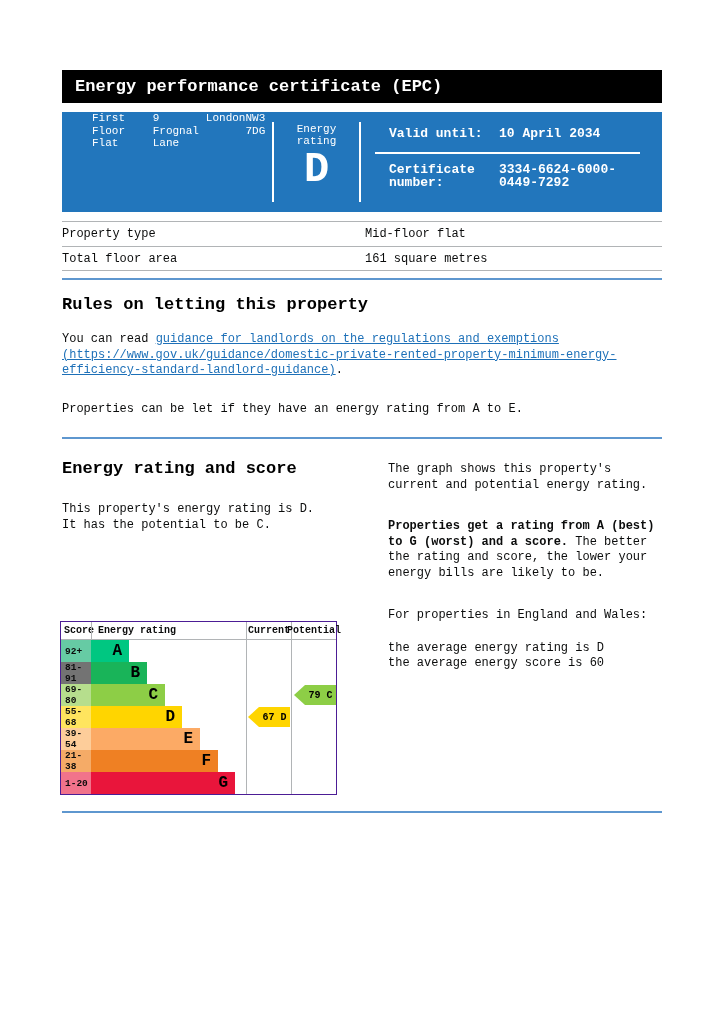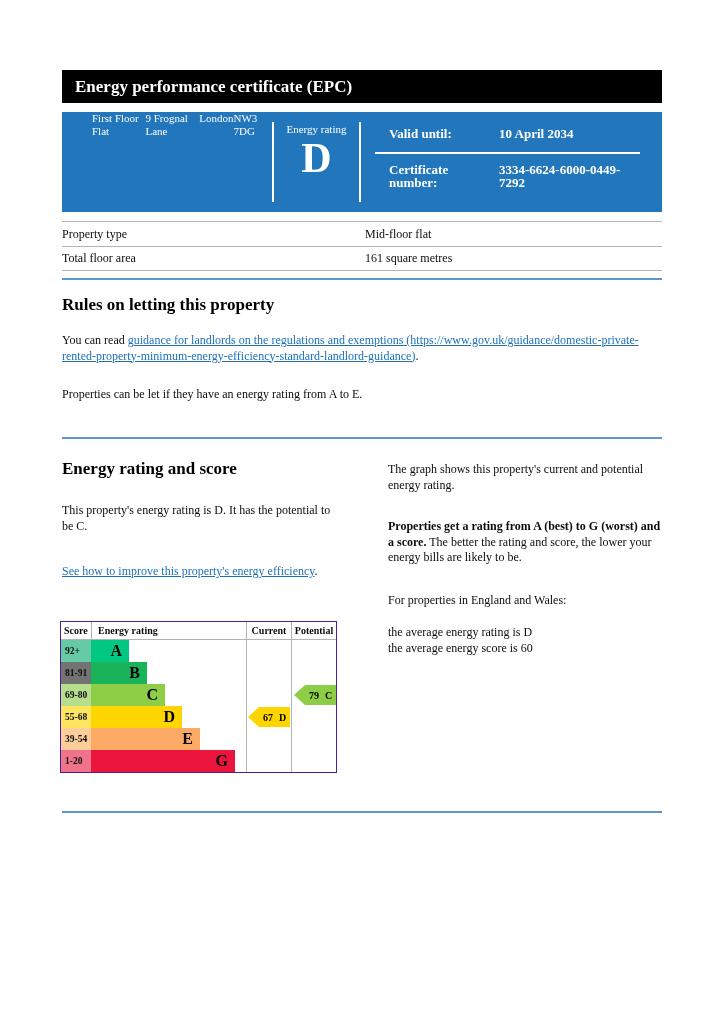--- a/index.html
+++ b/index.html
@@ -1,19 +1,19 @@
 <!DOCTYPE html>
 <html><head>
 <meta charset="utf-8">
 <style>
   * { margin:0; padding:0; box-sizing:border-box; }
   html,body { background:#fff; }
   .page {
     position:relative; width:724px; height:1024px; background:#ffffff;
-    font-family:Liberation Serif, serif; color:#0b0c0c;
+    font-family:Liberation Mono, monospace; color:#0b0c0c;
   }
 
   
   .title-bar { position:absolute; left:62px; top:70px; width:600px; height:33px; background:#000; }
   .title-bar span { display:block; padding-left:13px; line-height:33px; color:#fff; font-size:17px; font-weight:bold; }
 
   
   .summary { position:absolute; left:62px; top:112px; width:600px; height:100px; background:#2276bc; display:flex; color:#fff; }
   .addr { width:210px; display:flex; flex-direction:row; justify-content:center; padding-left:30px; font-size:11px; line-height:12.5px; }
   .vdiv { width:2px; background:#fff; margin:10px 0; }
@@ -133,21 +133,20 @@
     <h2 class="sec">Rules on letting this property</h2>
     <p class="body-text p2"><span>You can read </span><a class="link" style="color: rgb(29, 112, 184);">guidance for landlords on the regulations and exemptions (https://www.gov.uk/guidance/domestic-private-rented-property-minimum-energy-efficiency-standard-landlord-guidance)</a><span>.</span></p>
     <p class="body-text p1">Properties can be let if they have an energy rating from A to E.</p>
   </div>
 
   <div class="divider div2" style="background: rgb(94, 151, 207);"></div>
 
   <div class="left-col">
     <h2 class="sec">Energy rating and score</h2>
     <p class="body-text p1">This property's energy rating is D. It has the potential to be C.</p>
-    <p class="body-text p-link"><a class="link" style="color: rgb(29, 112, 184);">See how to improve this property's energy efficiency</a><span>.</span></p>
   </div>
 
   <div class="right-col body-text">
     <p>The graph shows this property's current and potential energy rating.</p>
     <p class="p2"><b>Properties get a rating from A (best) to G (worst) and a score.</b><span> The better the rating and score, the lower your energy bills are likely to be.</span></p>
     <p class="p3">For properties in England and Wales:</p>
     <p class="p4"><span>the average energy rating is D</span><br><span>the average energy score is 60</span></p>
   </div>
 
   <div class="chart">
@@ -202,20 +201,30 @@
         <div class="score-cell" style="background: rgb(253, 205, 154);">39-54</div>
         <div class="rating-cell">
             <div class="band-bar" style="background: rgb(252, 170, 101); width: 109px;">
               <span>E</span>
             </div>
           </div>
         <div class="cur-cell"></div>
           <div class="pot-cell"></div>
       </div>
       <div class="band-row">
+        <div class="score-cell" style="background: rgb(245, 171, 103);">21-38</div>
+        <div class="rating-cell">
+            <div class="band-bar" style="background: rgb(239, 128, 35); width: 127px;">
+              <span>F</span>
+            </div>
+          </div>
+        <div class="cur-cell"></div>
+          <div class="pot-cell"></div>
+      </div>
+      <div class="band-row">
         <div class="score-cell" style="background: rgb(241, 115, 139);">1-20</div>
         <div class="rating-cell">
             <div class="band-bar" style="background: rgb(233, 21, 59); width: 144px;">
               <span>G</span>
             </div>
           </div>
         <div class="cur-cell"></div>
           <div class="pot-cell"></div>
       </div>
 

